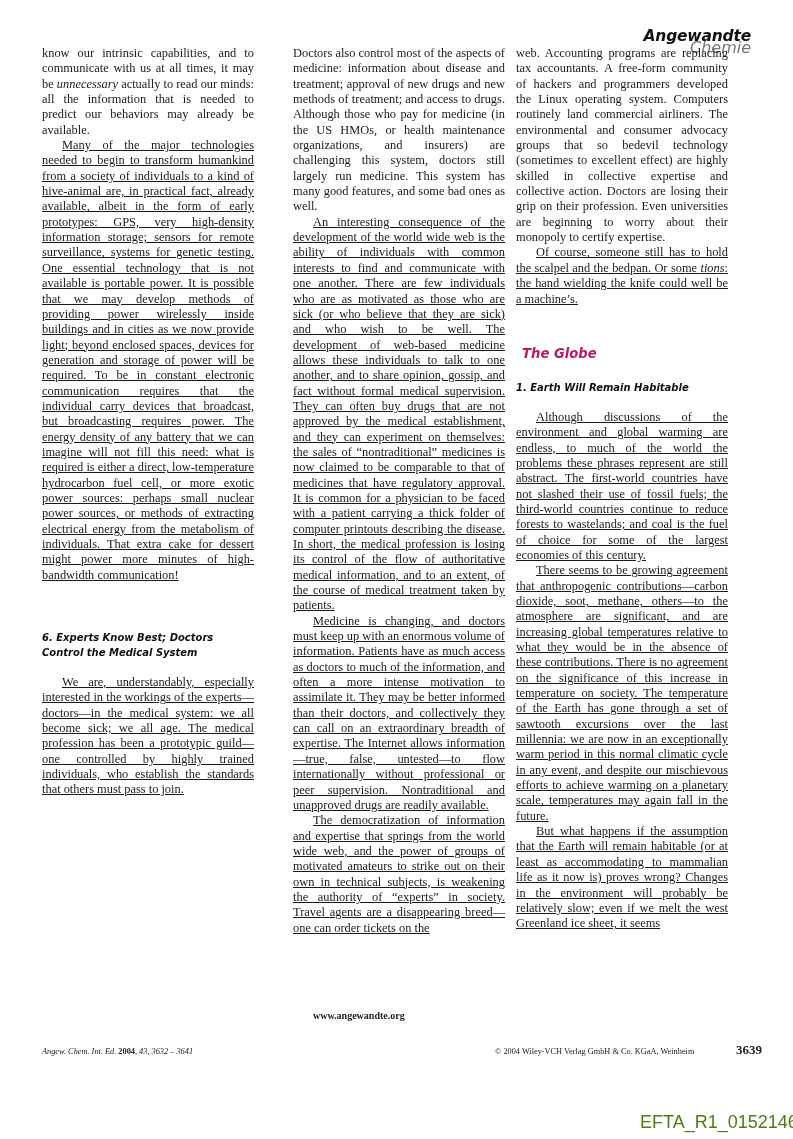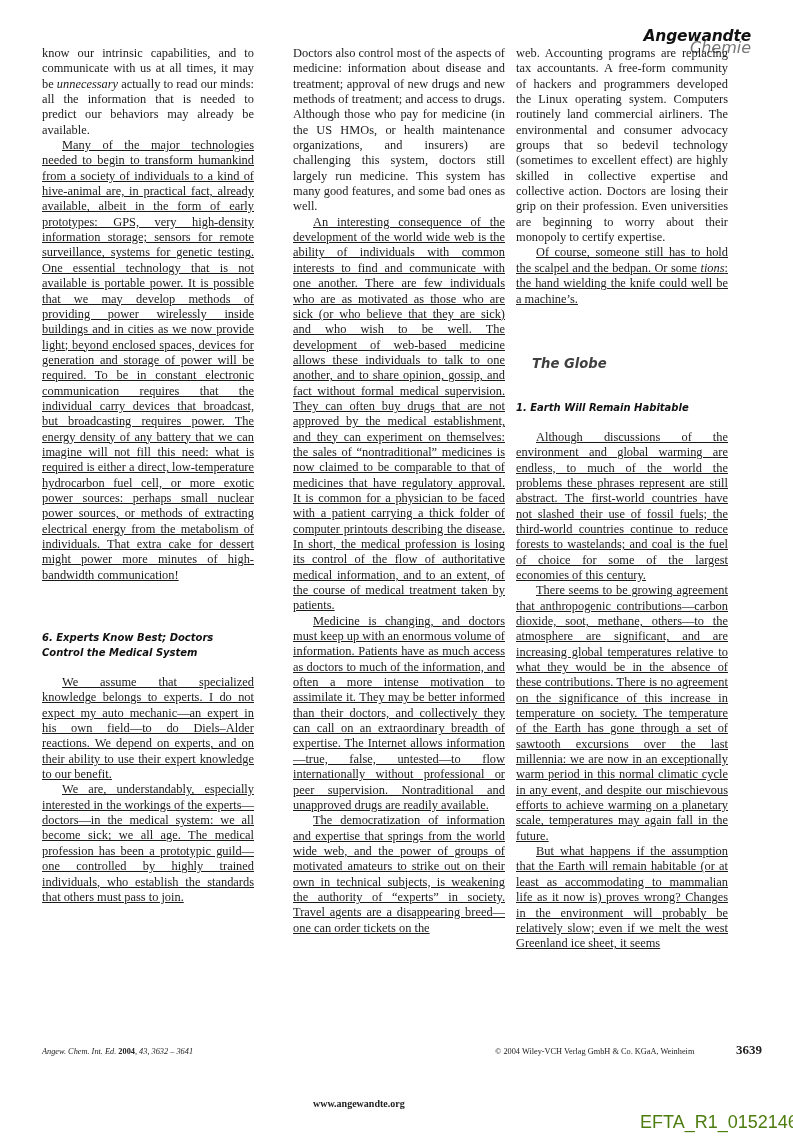--- a/index.html
+++ b/index.html
@@ -7,46 +7,45 @@
   .journal-logo { position: absolute; right: 42px; top: 4px; text-align: right; font-family: "DejaVu Sans", sans-serif; margin-top: 24px; }
   .logo-main { font-size: 15.5px; font-weight: bold; font-style: italic; color: #111; letter-spacing: -0.2px; line-height: 16px; }
   .logo-sub { font-size: 16px; font-style: italic; color: #777; line-height: 10px; margin-top: -1px; }
   .col { position: absolute; top: 46px; width: 212px; font-family: "Liberation Serif", serif; font-size: 12.4px; line-height: 15.35px; text-align: justify; hyphens: none; }
   .col1 { left: 42px; }
   .col2 { left: 293px; }
   .col3 { left: 516px; }
   .col p { margin: 0; }
   .col p.indent { text-indent: 20px; text-decoration: underline; }
   .col em { font-style: italic; }
-  .sec-title { font-family: "DejaVu Sans", sans-serif; font-weight: bold; font-style: italic; font-size: 13.2px; line-height: 16px; margin: 16px; text-align: left; color: #404040; }
+  .sec-title { font-family: "DejaVu Sans", sans-serif; font-weight: bold; font-style: italic; font-size: 13.2px; line-height: 16px; margin: 6px; text-align: left; color: #be185d; }
   .sub-title { font-family: "DejaVu Sans", sans-serif; font-weight: bold; font-style: italic; font-size: 10px; line-height: 15px; margin: 0; text-align: left; color: #111; }
   .footer { position: absolute; top: 1020px; font-family: Liberation Serif, serif; font-size: 8.3px; color: #222; margin-top: 27px; }
   .foot-cite { left: 42px; font-style: italic; }
   .foot-cite b { font-style: normal; }
-  .foot-url { left: 313px; font-style: normal; font-weight: bold; font-size: 10px; top: 1071px; }
+  .foot-url { left: 313px; font-style: normal; font-weight: bold; font-size: 10px; top: 983px; }
   .foot-copy { left: 495px; }
   .foot-page { left: 736px; top: 1015px; font-weight: bold; font-size: 13px; }
   .stamp { position: absolute; left: 640px; top: 1112px; font-family: "Liberation Sans", sans-serif; font-size: 18px; color: #4d7c0f; }
 </style>
 </head>
 <body>
 
 <div class="journal-logo">
   <div class="logo-main">Angewandte</div>
   <div class="logo-sub">Chemie</div>
 </div>
 
 <div class="col col1">
   <p><span>know our intrinsic capabilities, and to communicate with us at all times, it may be </span><em>unnecessary</em><span> actually to read our minds: all the information that is needed to predict our behaviors may already be available.</span></p>
   <p class="indent">Many of the major technologies needed to begin to transform human­kind from a society of individuals to a kind of hive-animal are, in practical fact, already available, albeit in the form of early prototypes: GPS, very high-den­sity information storage; sensors for remote surveillance, systems for genetic testing. One essential technology that is not available is portable power. It is possible that we may develop methods of providing power wirelessly inside buildings and in cities as we now provide light; beyond enclosed spaces, devices for generation and storage of power will be required. To be in constant electronic communication requires that the indi­vidual carry devices that broadcast, but broadcasting requires power. The en­ergy density of any battery that we can imagine will not fill this need: what is required is either a direct, low-temper­ature hydrocarbon fuel cell, or more exotic power sources: perhaps small nuclear power sources, or methods of extracting electrical energy from the metabolism of individuals. That extra cake for dessert might power more minutes of high-bandwidth communica­tion!</p>
   <div style="height:33px"></div>
   <div style="height:14px"></div>
   <h3 class="sub-title">6. Experts Know Best; Doctors Control the Medical System</h3>
   <div style="height:15px"></div>
-  <p class="indent">We assume that specialized knowl­edge belongs to experts. I do not expect my auto mechanic—an expert in his own field—to do Diels–Alder reactions. We depend on experts, and on their ability to use their expert knowledge to our benefit.</p>
   <p class="indent">We are, understandably, especially interested in the workings of the ex­perts—doctors—in the medical system: we all become sick; we all age. The medical profession has been a prototyp­ic guild—one controlled by highly trained individuals, who establish the standards that others must pass to join.</p>
 </div>
 
 <div class="col col2">
   <p>Doctors also control most of the aspects of medicine: information about disease and treatment; approval of new drugs and new methods of treatment; and access to drugs. Although those who pay for medicine (in the US HMOs, or health maintenance organizations, and insurers) are challenging this system, doctors still largely run medicine. This system has many good features, and some bad ones as well.</p>
   <p class="indent">An interesting consequence of the development of the world wide web is the ability of individuals with common interests to find and communicate with one another. There are few individuals who are as motivated as those who are sick (or who believe that they are sick) and who wish to be well. The develop­ment of web-based medicine allows these individuals to talk to one another, and to share opinion, gossip, and fact without formal medical supervision. They can often buy drugs that are not approved by the medical establishment, and they can experiment on themselves: the sales of “nontraditional” medicines is now claimed to be comparable to that of medicines that have regulatory ap­proval. It is common for a physician to be faced with a patient carrying a thick folder of computer printouts describing the disease. In short, the medical pro­fession is losing its control of the flow of authoritative medical information, and to an extent, of the course of medical treatment taken by patients.</p>
   <p class="indent">Medicine is changing, and doctors must keep up with an enormous volume of information. Patients have as much access as doctors to much of the infor­mation, and often a more intense moti­vation to assimilate it. They may be better informed than their doctors, and collectively they can call on an extra­ordinary breadth of expertise. The In­ternet allows information—true, false, untested—to flow internationally with­out professional or peer supervision. Nontraditional and unapproved drugs are readily available.</p>
   <p class="indent">The democratization of information and expertise that springs from the world wide web, and the power of groups of motivated amateurs to strike out on their own in technical subjects, is weakening the authority of “experts” in society. Travel agents are a disappearing breed—one can order tickets on the</p>
 </div>
 

